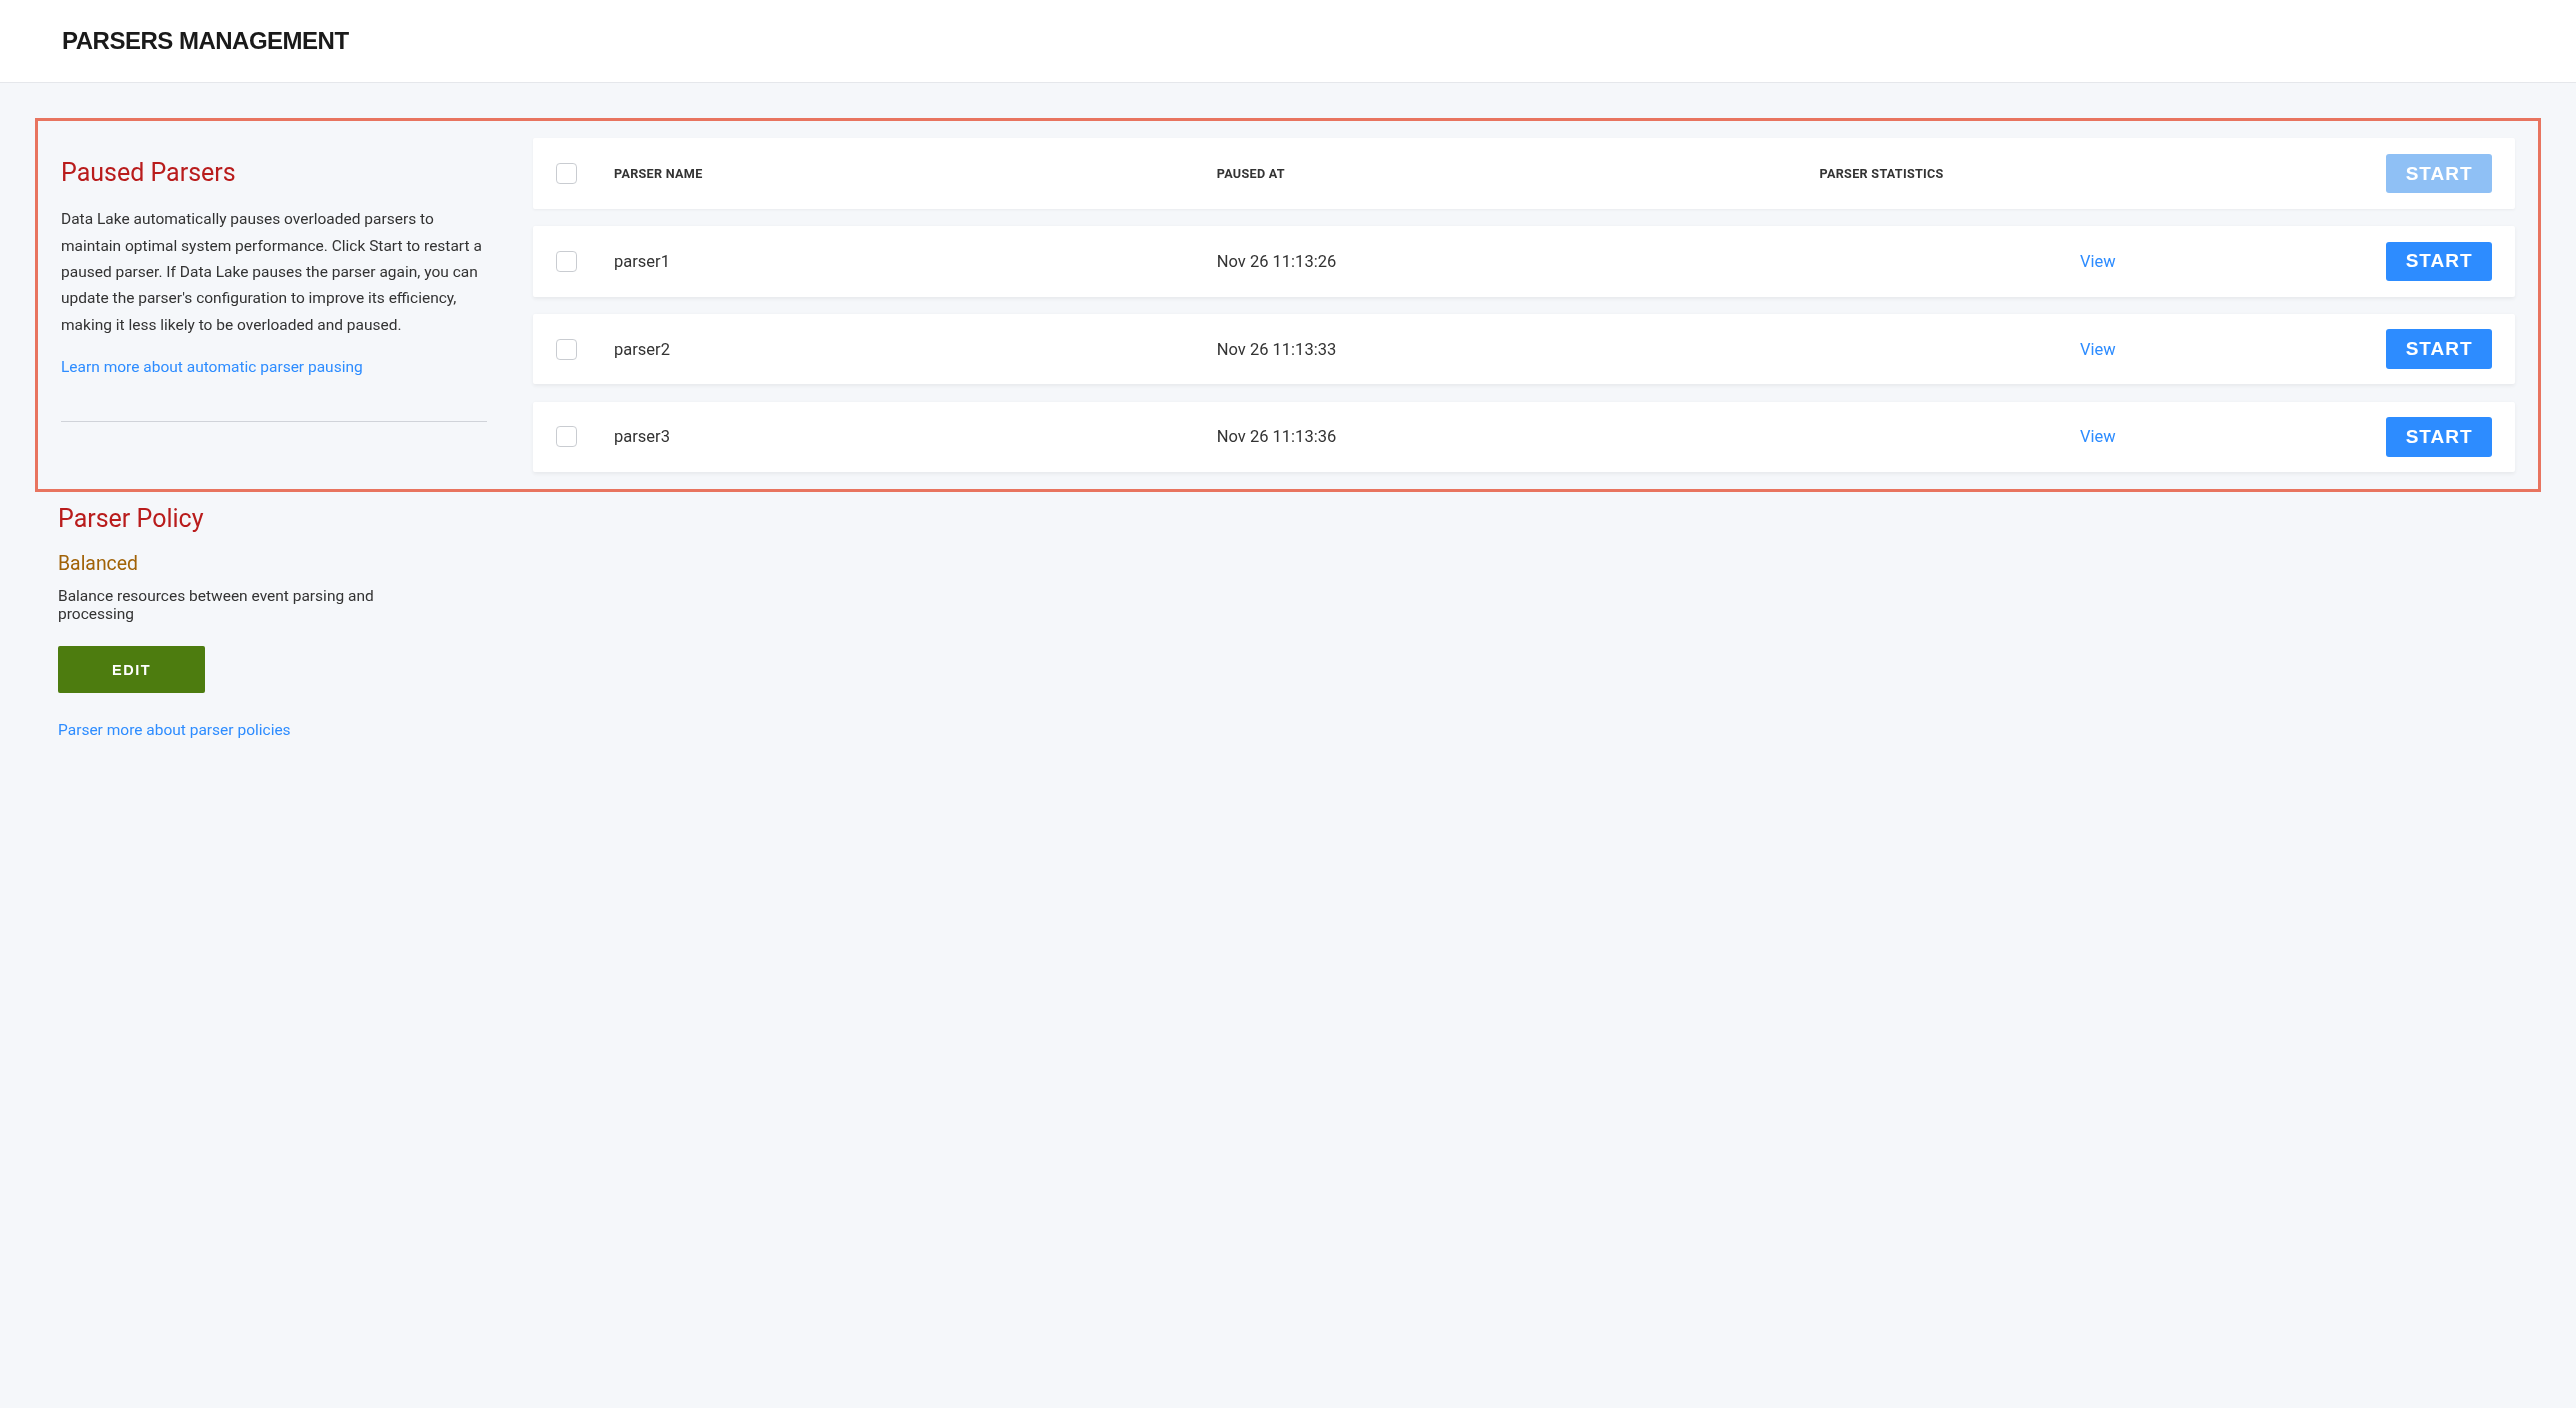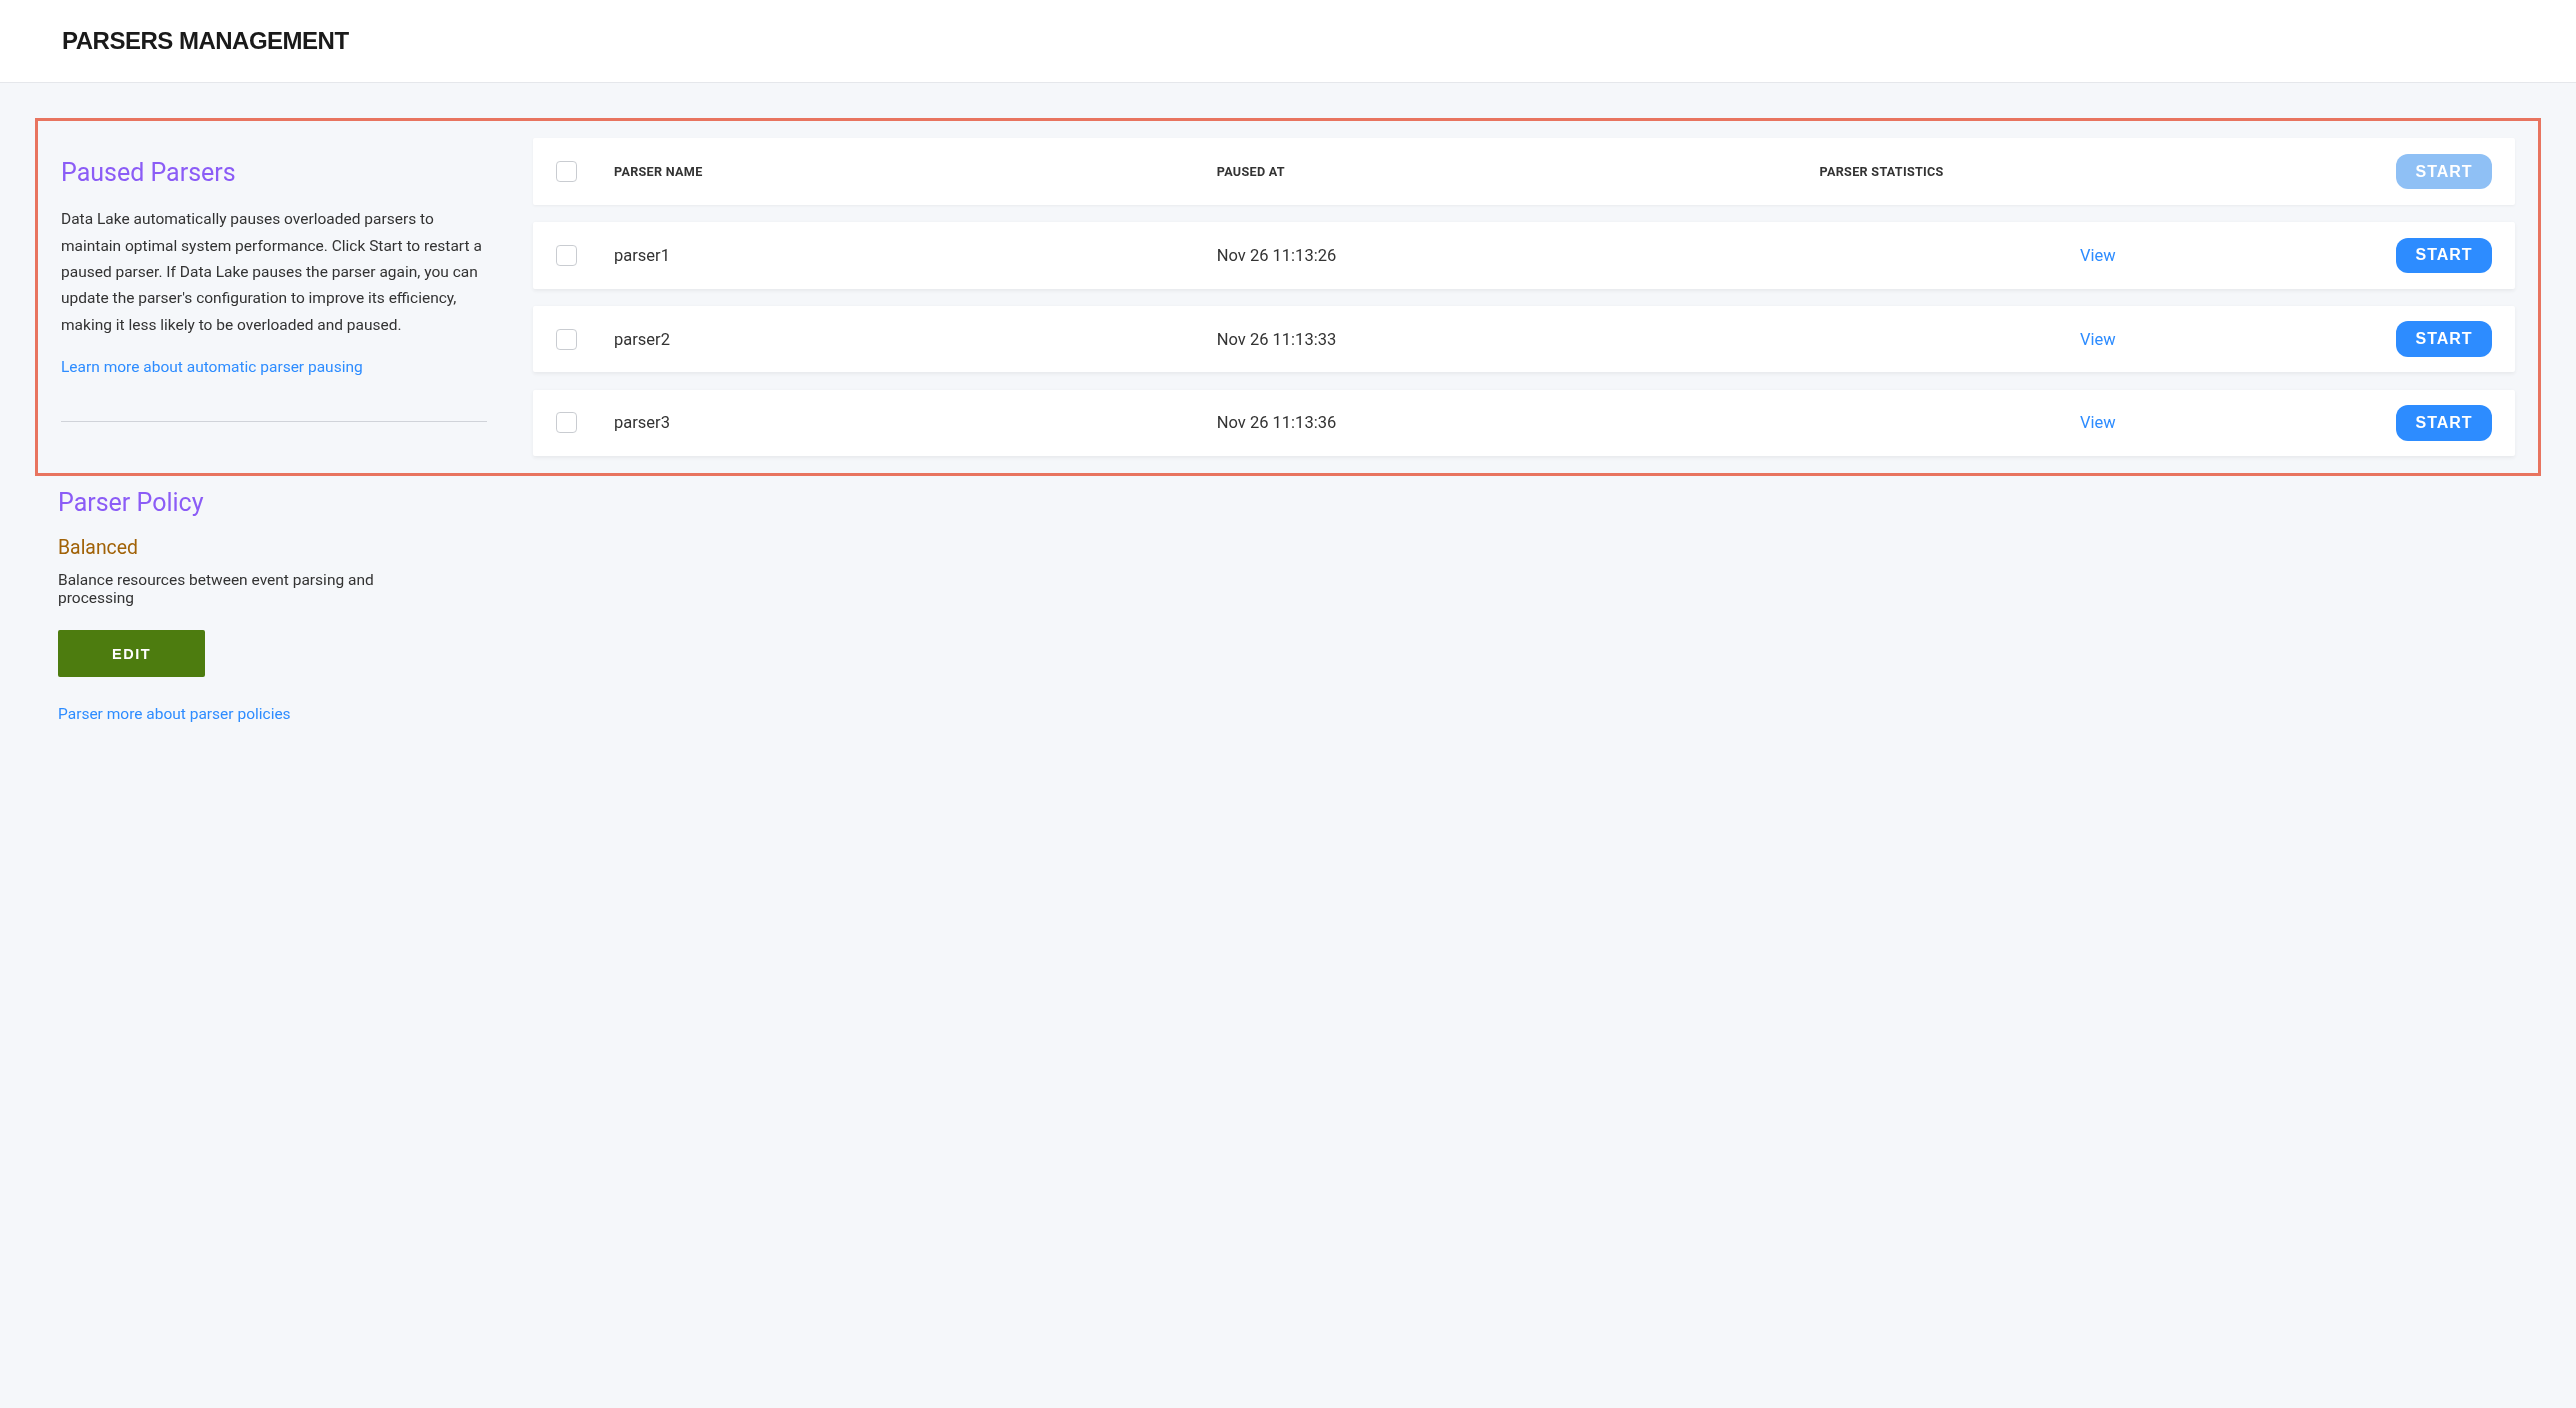--- a/index.html
+++ b/index.html
@@ -36,21 +36,21 @@
       gap: 46px;
       margin-bottom: 11.6px;
     }
     .sidebar-panel {
       width: 426px;
       flex-shrink: 0;
     }
     .section-heading {
       font-size: 25px;
       font-weight: 400;
-      color: #8b5cf6;
+      color: #b91c1c;
       margin-bottom: 19.4px;
       margin-top: 19.4px;
     }
     .section-desc {
       font-size: 15.5px;
       line-height: 1.7;
       color: #333;
       margin-bottom: 19.4px;
     }
     .learn-more-link {
@@ -108,26 +108,26 @@
       font-size: 16.5px;
       text-decoration: none;
       cursor: pointer;
       text-align: center;
     }
     .start-btn {
       background: #2d8cff;
       color: #fff;
       border: none;
       padding: 8.7px 19.4px;
-      font-size: 16px;
+      font-size: 19px;
       font-weight: 600;
       letter-spacing: 1px;
       text-transform: uppercase;
       cursor: pointer;
-      border-radius: 12px;
+      border-radius: 3px;
       justify-self: end;
     }
     .start-btn.disabled {
       background: #8fc0f5;
       cursor: default;
     }
     .policy-section {
       width: 426px;
       padding: 0 23px;
     }

